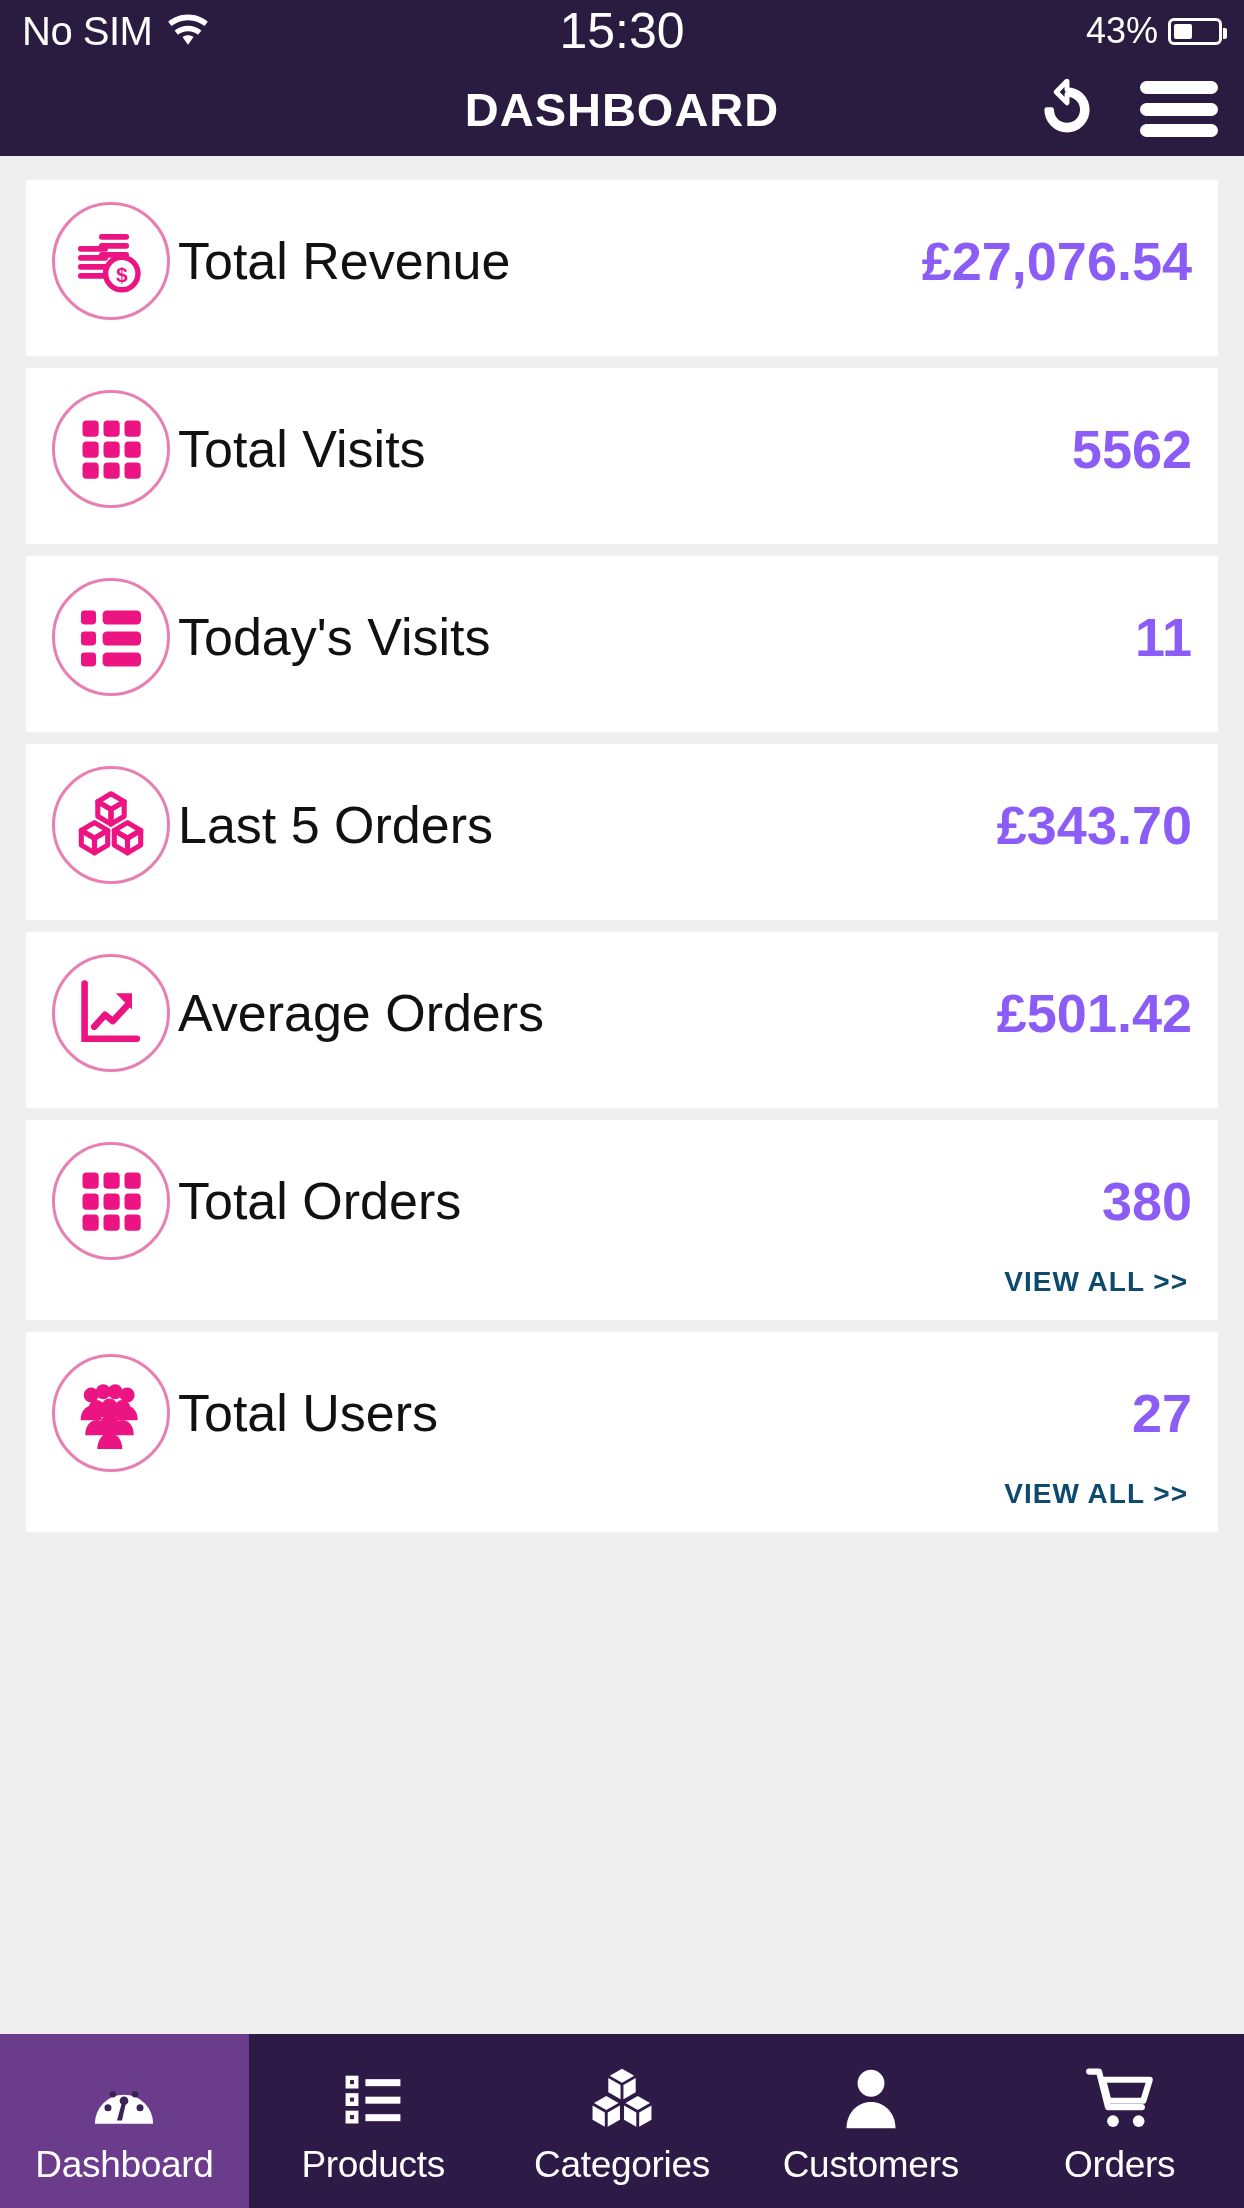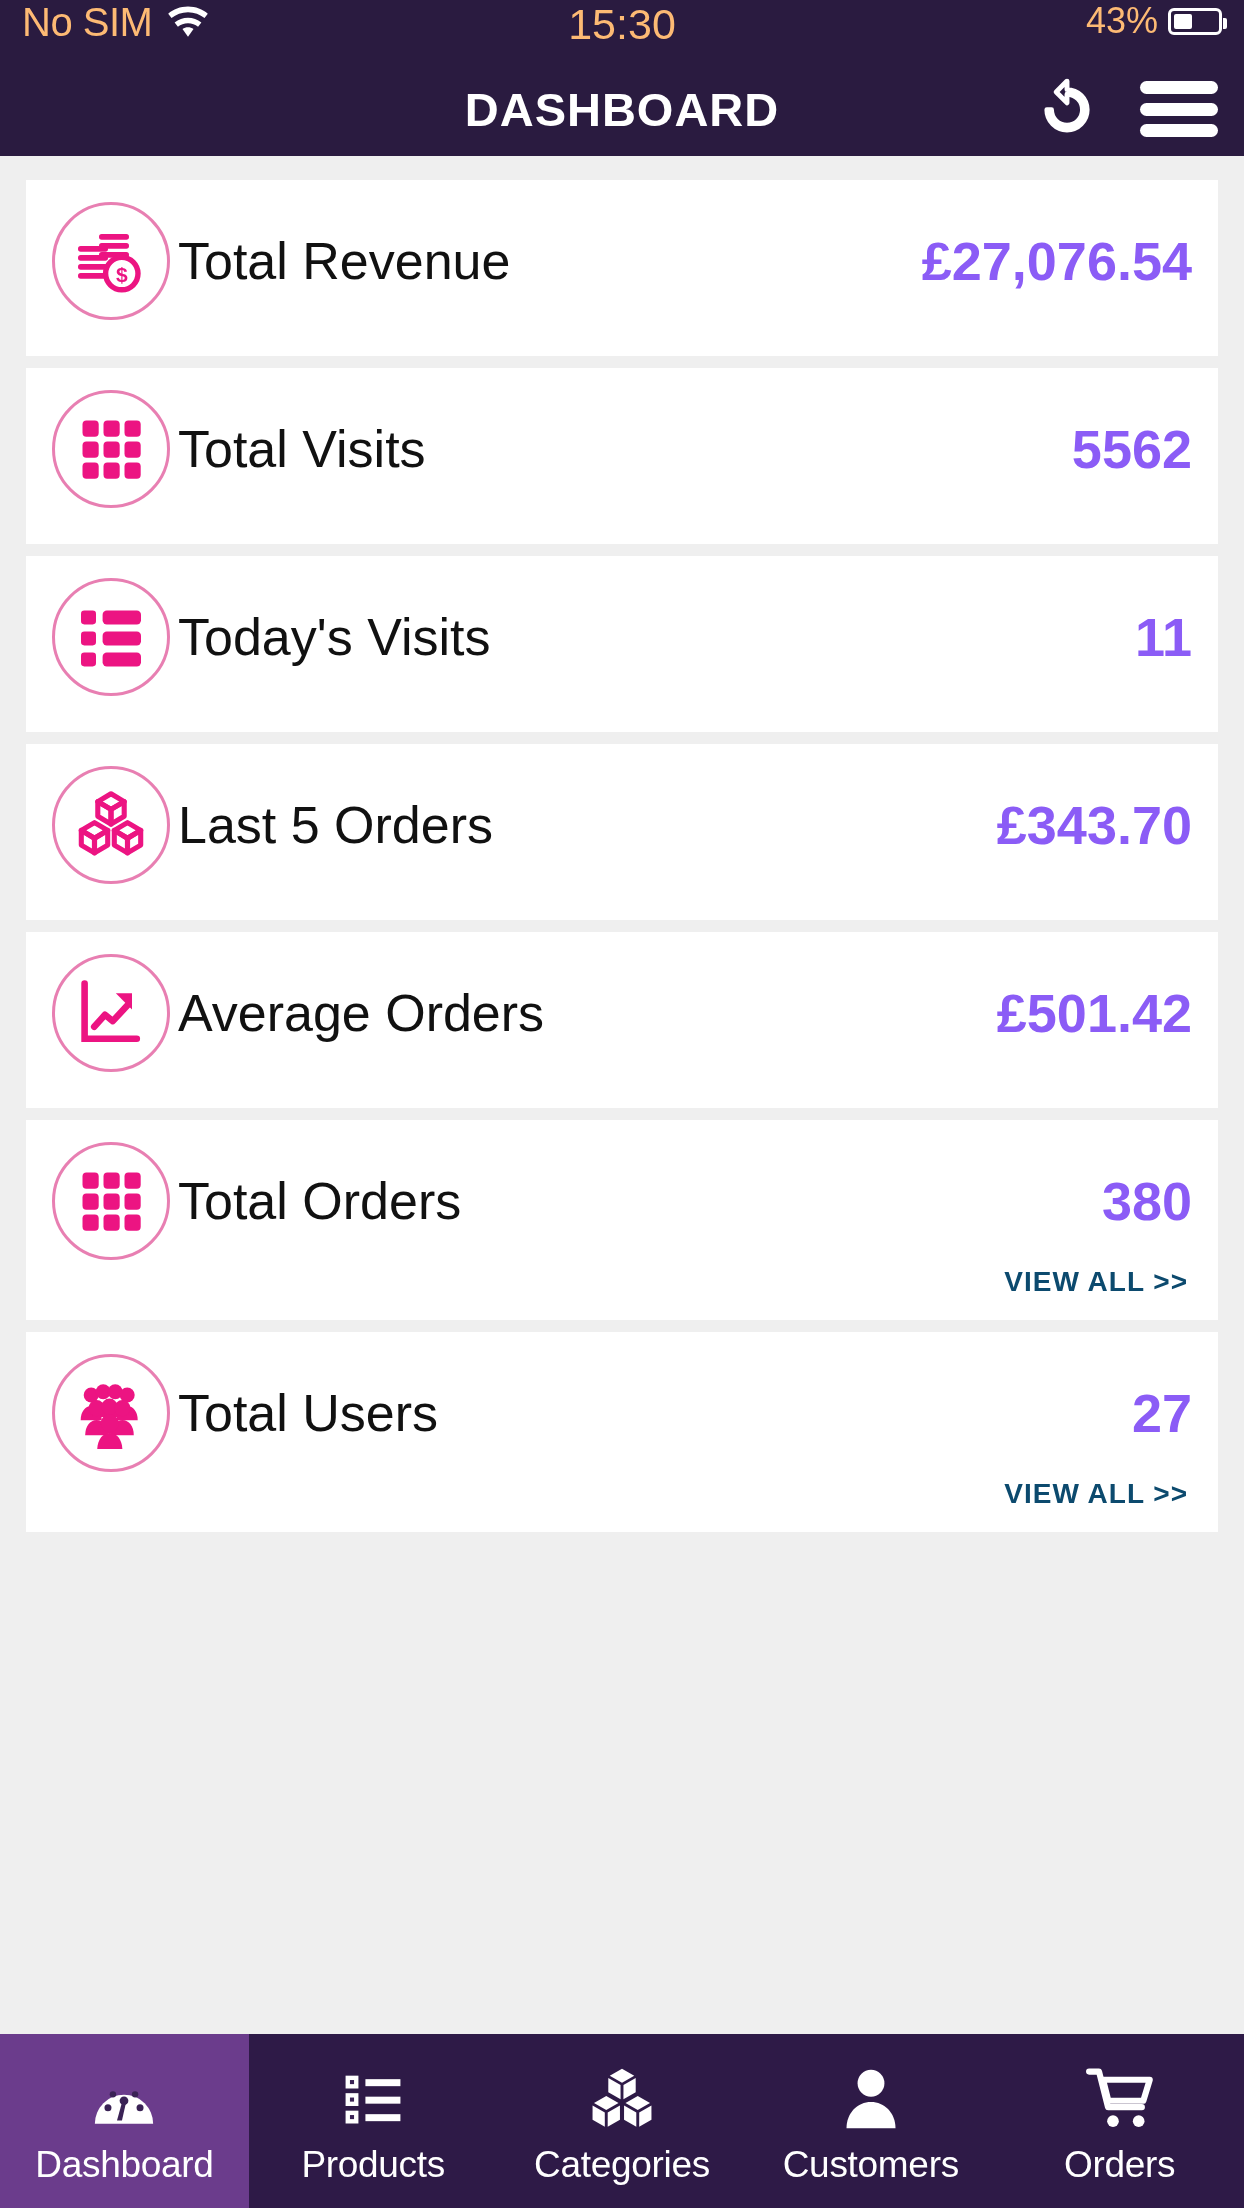--- a/index.html
+++ b/index.html
@@ -6,26 +6,26 @@
   html, body {
     width:1244px; height:2208px;
     background:#000;
     font-family:"Liberation Sans", sans-serif;
     overflow:hidden;
   }
   .phone { position:relative; width:1244px; height:2208px; background:#000; display:flex; flex-direction:column; }
 
   
   .statusbar {
-    height:62px; background:#2A1B40; color:#fdba74;
-    display:flex; align-items:flex-start; padding:0 22px;
+    height:62px; background:#2A1B40; color:#ffffff;
+    display:flex; align-items:center; padding:0 22px;
     position:relative; flex:none;
   }
   .sb-left { display:flex; align-items:center; gap:14px; font-size:40px; font-weight:400; letter-spacing:-0.5px; }
-  .sb-center { position:absolute; left:0; right:0; text-align:center; font-size:43px; font-weight:500; pointer-events:none; }
+  .sb-center { position:absolute; left:0; right:0; text-align:center; font-size:50px; font-weight:500; pointer-events:none; }
   .sb-right { margin-left:auto; display:flex; align-items:center; gap:10px; font-size:36px; font-weight:500; z-index:2; }
   .batt { width:54px; height:27px; border:3px solid #fff; border-radius:6px; position:relative; display:inline-block; }
   .batt::after { content:""; position:absolute; right:-8px; top:7px; width:4px; height:11px; background:#fff; border-radius:0 2px 2px 0; }
   .batt-fill { position:absolute; left:3px; top:3px; bottom:3px; width:38%; background:#fff; border-radius:2px; }
 
   
   .navbar {
     height:94px; background:#2A1B40; color:#fff;
     display:flex; align-items:center; position:relative; flex:none;
     padding-right:26px;

